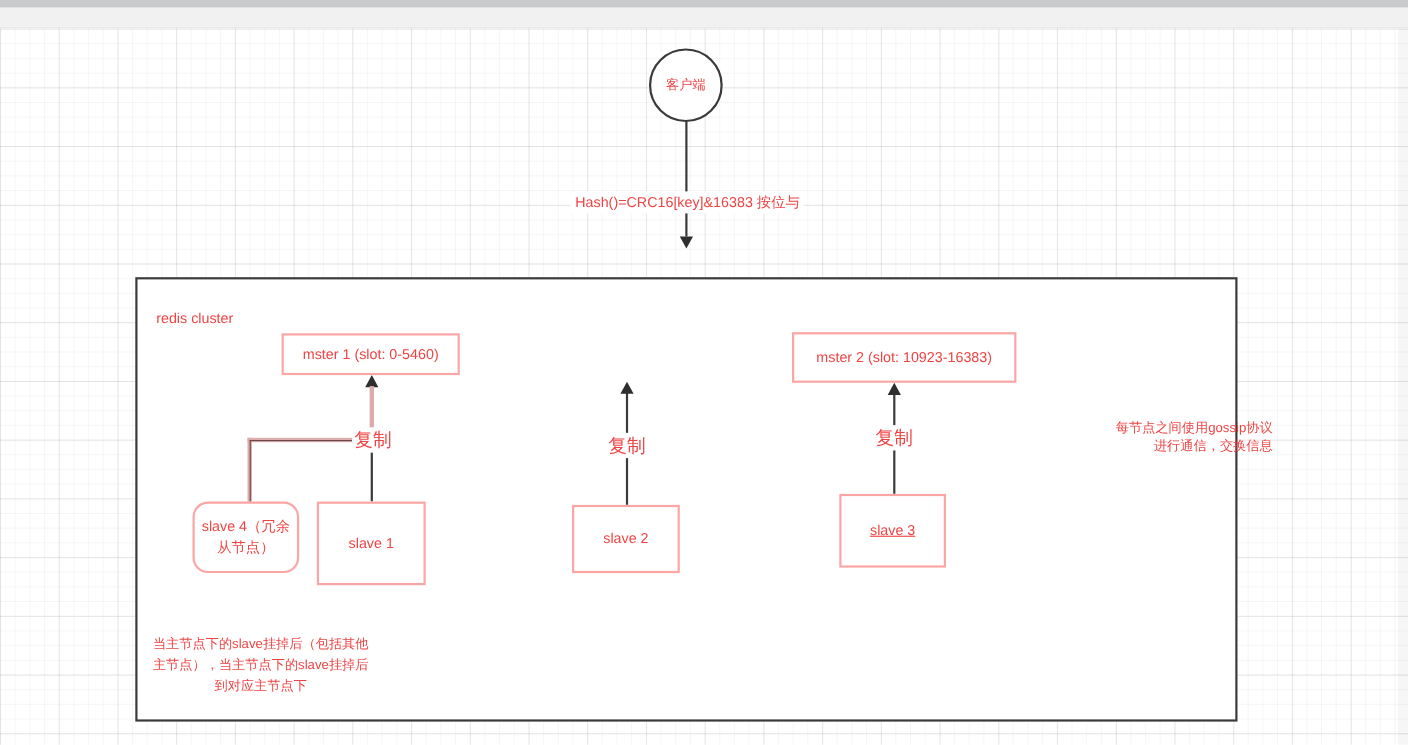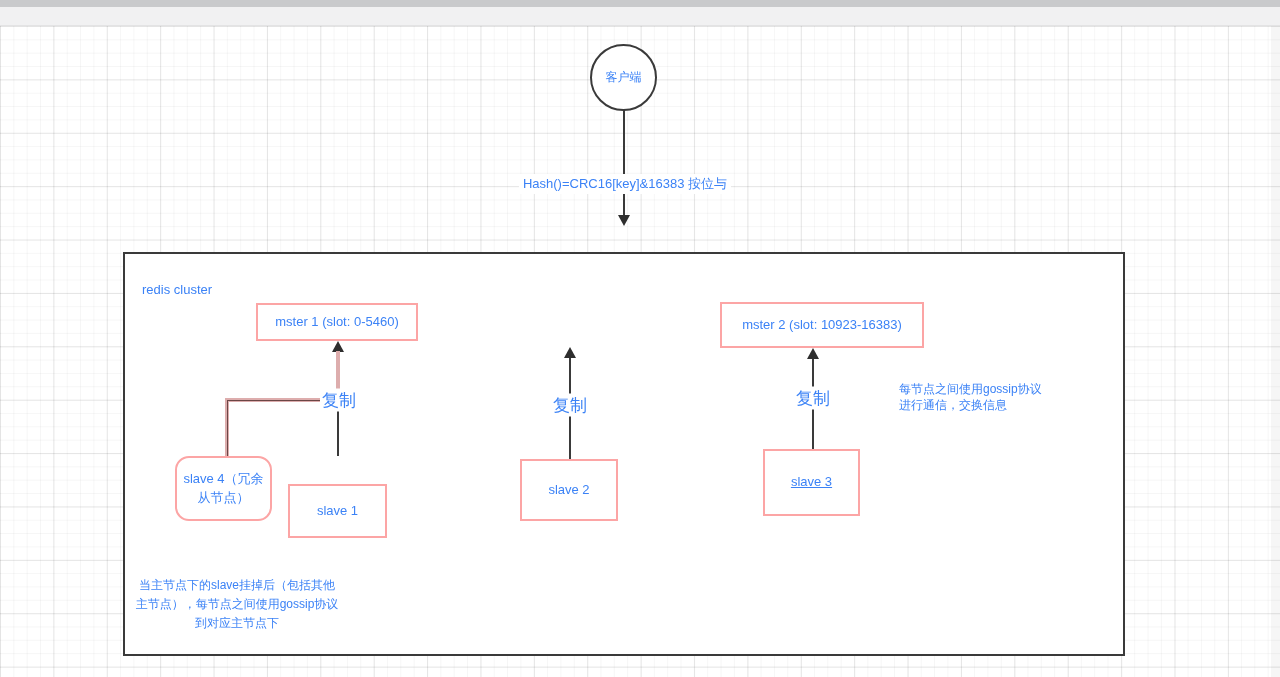--- a/index.html
+++ b/index.html
@@ -17,21 +17,21 @@
     background-image:
       linear-gradient(to right,  rgba(0,0,0,0.075) 1px, transparent 1px),
       linear-gradient(to bottom, rgba(0,0,0,0.075) 1px, transparent 1px),
       linear-gradient(to right,  rgba(0,0,0,0.035) 1px, transparent 1px),
       linear-gradient(to bottom, rgba(0,0,0,0.035) 1px, transparent 1px);
     background-size: 53.4px 53.4px, 53.4px 53.4px, 13.35px 13.35px, 13.35px 13.35px;
   }
   .right-edge { position: absolute; right: 0; top: 26px; width: 9px; height: 651px; background: rgba(0,0,0,0.035); }
 
   .abs { position: absolute; }
-  .node-text { color: #3b82f6; }
+  .node-text { color: #ef4444; }
 
   
   .client-circle {
     left: 590px; top: 18px; width: 67px; height: 67px;
     border: 2px solid #3a3a3a; border-radius: 50%; background: #fff;
     display: flex; align-items: center; justify-content: center;
     font-size: 12px; z-index: 5;
   }
 
   
@@ -54,36 +54,36 @@
   .node-box {
     border: 2px solid #fca5a5; background: #fff;
     display: flex; align-items: center; justify-content: center;
     text-align: center; font-size: 13px; line-height: 1.45;
     padding: 2px 6px; z-index: 4;
   }
   .m1 { left: 131px; top: 49px;  width: 162px; height: 38px; }
   .m2 { left: 348px; top: 50px;  width: 190px; height: 43px; }
   .m3 { left: 595px; top: 48px;  width: 204px; height: 46px; }
   .s4 { left: 50px;  top: 202px; width: 97px;  height: 65px; border-radius: 14px; }
-  .s1 { left: 163px; top: 202px; width: 99px;  height: 54px; margin-top: 28px; }
+  .s1 { left: 163px; top: 202px; width: 99px;  height: 76px; }
   .s2 { left: 395px; top: 205px; width: 98px;  height: 62px; }
   .s3 { left: 638px; top: 195px; width: 97px;  height: 67px; text-decoration: underline; }
 
   .rep-label {
     transform: translate(-50%, -50%);
     background: #fff; padding: 0 2px; font-size: 17px; z-index: 5; white-space: nowrap;
   }
 
   
   .pink { background: #ddadad; z-index: 2; }
   .pink-core { background: #6b4646; z-index: 3; }
 
   .gossip-note {
-    left: 774px; top: 128px; width: 220px;
-    font-size: 12px; line-height: 1.3; text-align: left; z-index: 4;
+    left: 812px; top: 128px; width: 220px;
+    font-size: 12px; line-height: 1.3; text-align: right; z-index: 4;
   }
   .failover-note {
     left: 2px; top: 322px; width: 220px;
     font-size: 12px; line-height: 1.6; text-align: center; z-index: 4;
   }
 </style>
 </head>
 <body>
 
 <div class="toolbar-top"></div>
@@ -140,20 +140,20 @@
     <div class="abs vline" style="left:687px; top:103px; height:92px;"></div>
     <div class="abs arrow-up" style="left:682px; top:94px;"></div>
     <div class="abs rep-label node-text" style="left:688px; top:144px;">复制</div>
 
     <div class="abs gossip-note node-text">
       <div>每节点之间使用gossip协议</div>
       <div>进行通信，交换信息</div>
     </div>
     <div class="abs failover-note node-text">
       <div>当主节点下的slave挂掉后（包括其他</div>
-      <div>主节点），每节点之间使用gossip协议</div>
+      <div>主节点），当主节点下的slave挂掉后</div>
       <div>到对应主节点下</div>
     </div>
   </div>
 
 </div>
 
 <div class="right-edge"></div>
 
 </body></html>

